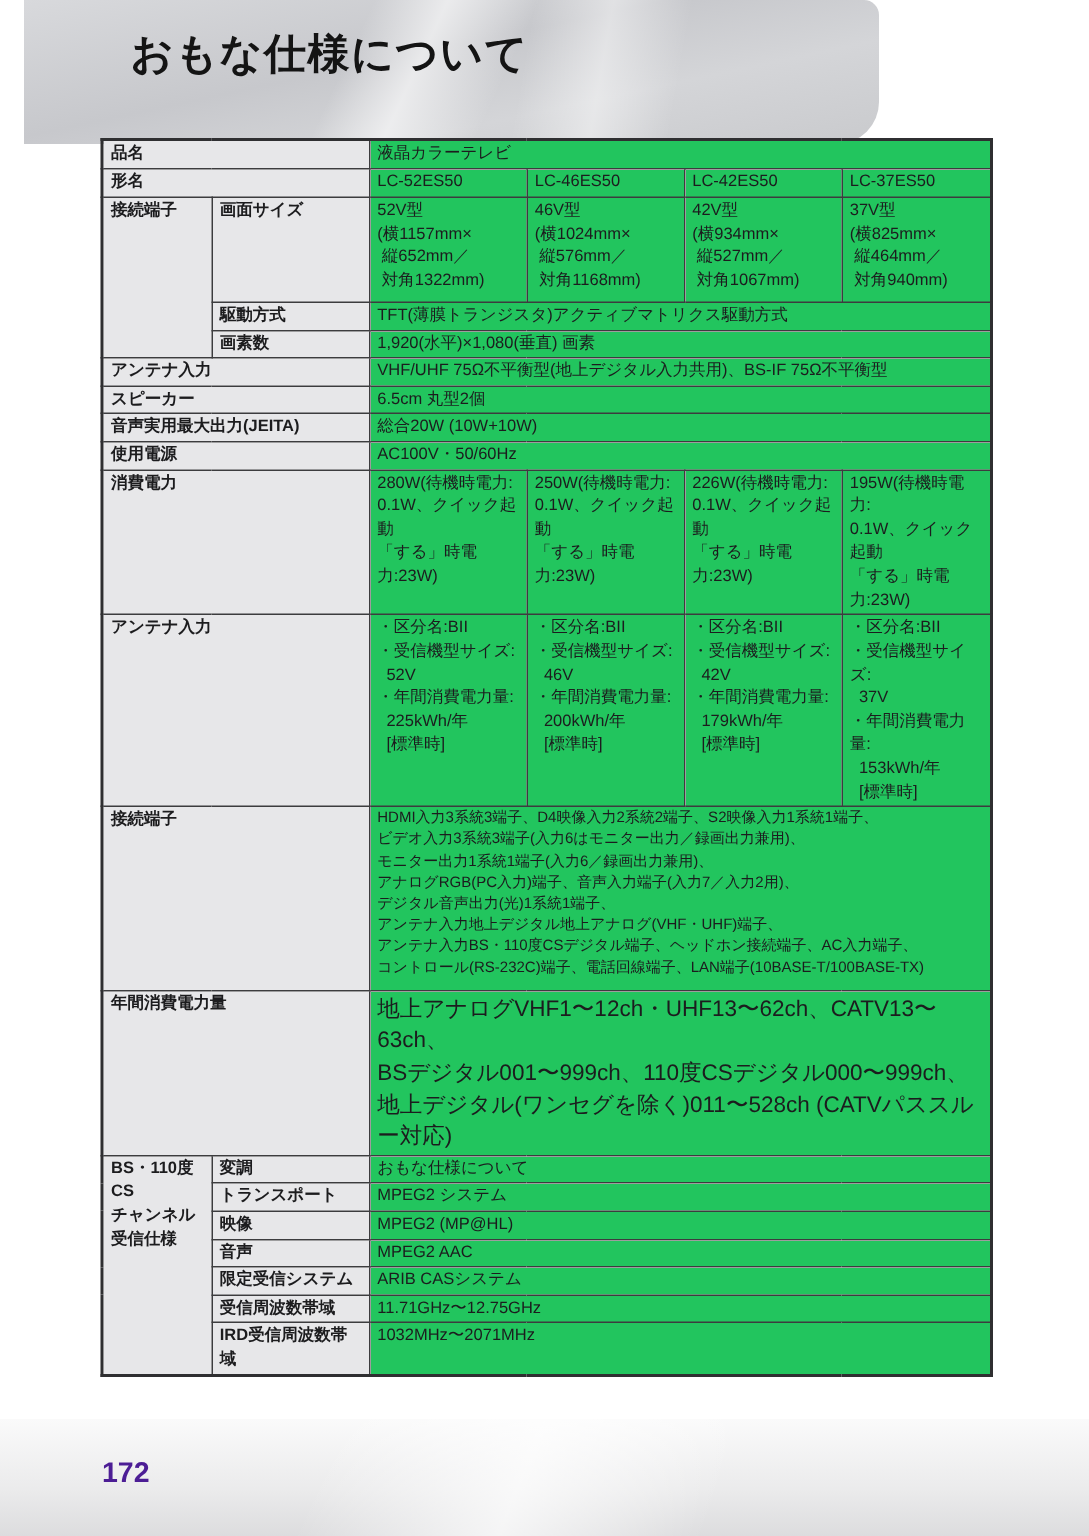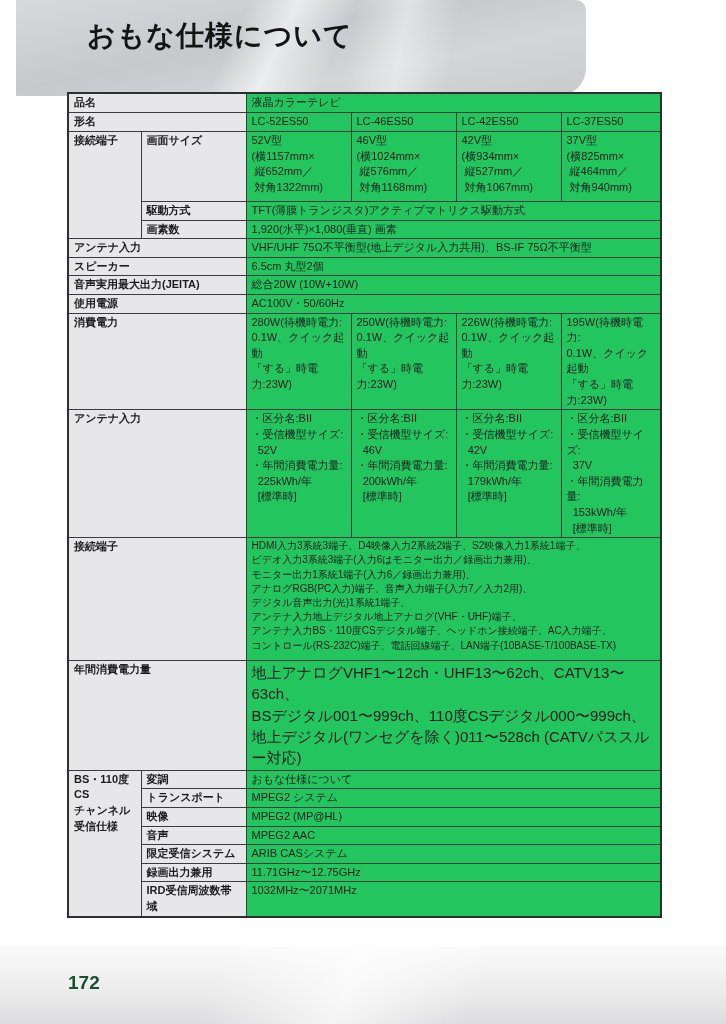--- a/index.html
+++ b/index.html
@@ -48,21 +48,21 @@
   tr.hchan td { height:52px; }
   
   .footer-bg {
     position:absolute; left:0; bottom:0; width:726px; height:78px;
     background:
       linear-gradient(112deg, rgba(255,255,255,0) 30%, rgba(255,255,255,0.7) 48%, rgba(255,255,255,0) 66%),
       linear-gradient(to bottom, rgba(130,130,136,0.04) 0%, rgba(130,130,136,0.16) 60%, rgba(130,130,136,0.28) 100%);
   }
   .page-number {
     position:absolute; left:68px; top:972px;
-    font-size:19px; font-weight:bold; color:#14532d;
+    font-size:19px; font-weight:bold; color:#4c1d95;
   }
 </style>
 </head>
 <body>
 
 <div class="header-band">
   <div class="page-title">おもな仕様について</div>
 </div>
 
 <div class="spec-table-wrap">
@@ -207,21 +207,21 @@
     </tr>
     <tr class="h18">
       <td class="lbl">音声</td>
       <td class="val" colspan="4">MPEG2 AAC</td>
     </tr>
     <tr class="h18">
       <td class="lbl">限定受信システム</td>
       <td class="val" colspan="4">ARIB CASシステム</td>
     </tr>
     <tr class="h18">
-      <td class="lbl">録画出力兼用</td>
+      <td class="lbl">受信周波数帯域</td>
       <td class="val" colspan="4">11.71GHz〜12.75GHz</td>
     </tr>
     <tr class="h18">
       <td class="lbl">IRD受信周波数帯域</td>
       <td class="val" colspan="4">1032MHz〜2071MHz</td>
     </tr>
   </tbody>
 </table>
 </div>
 

